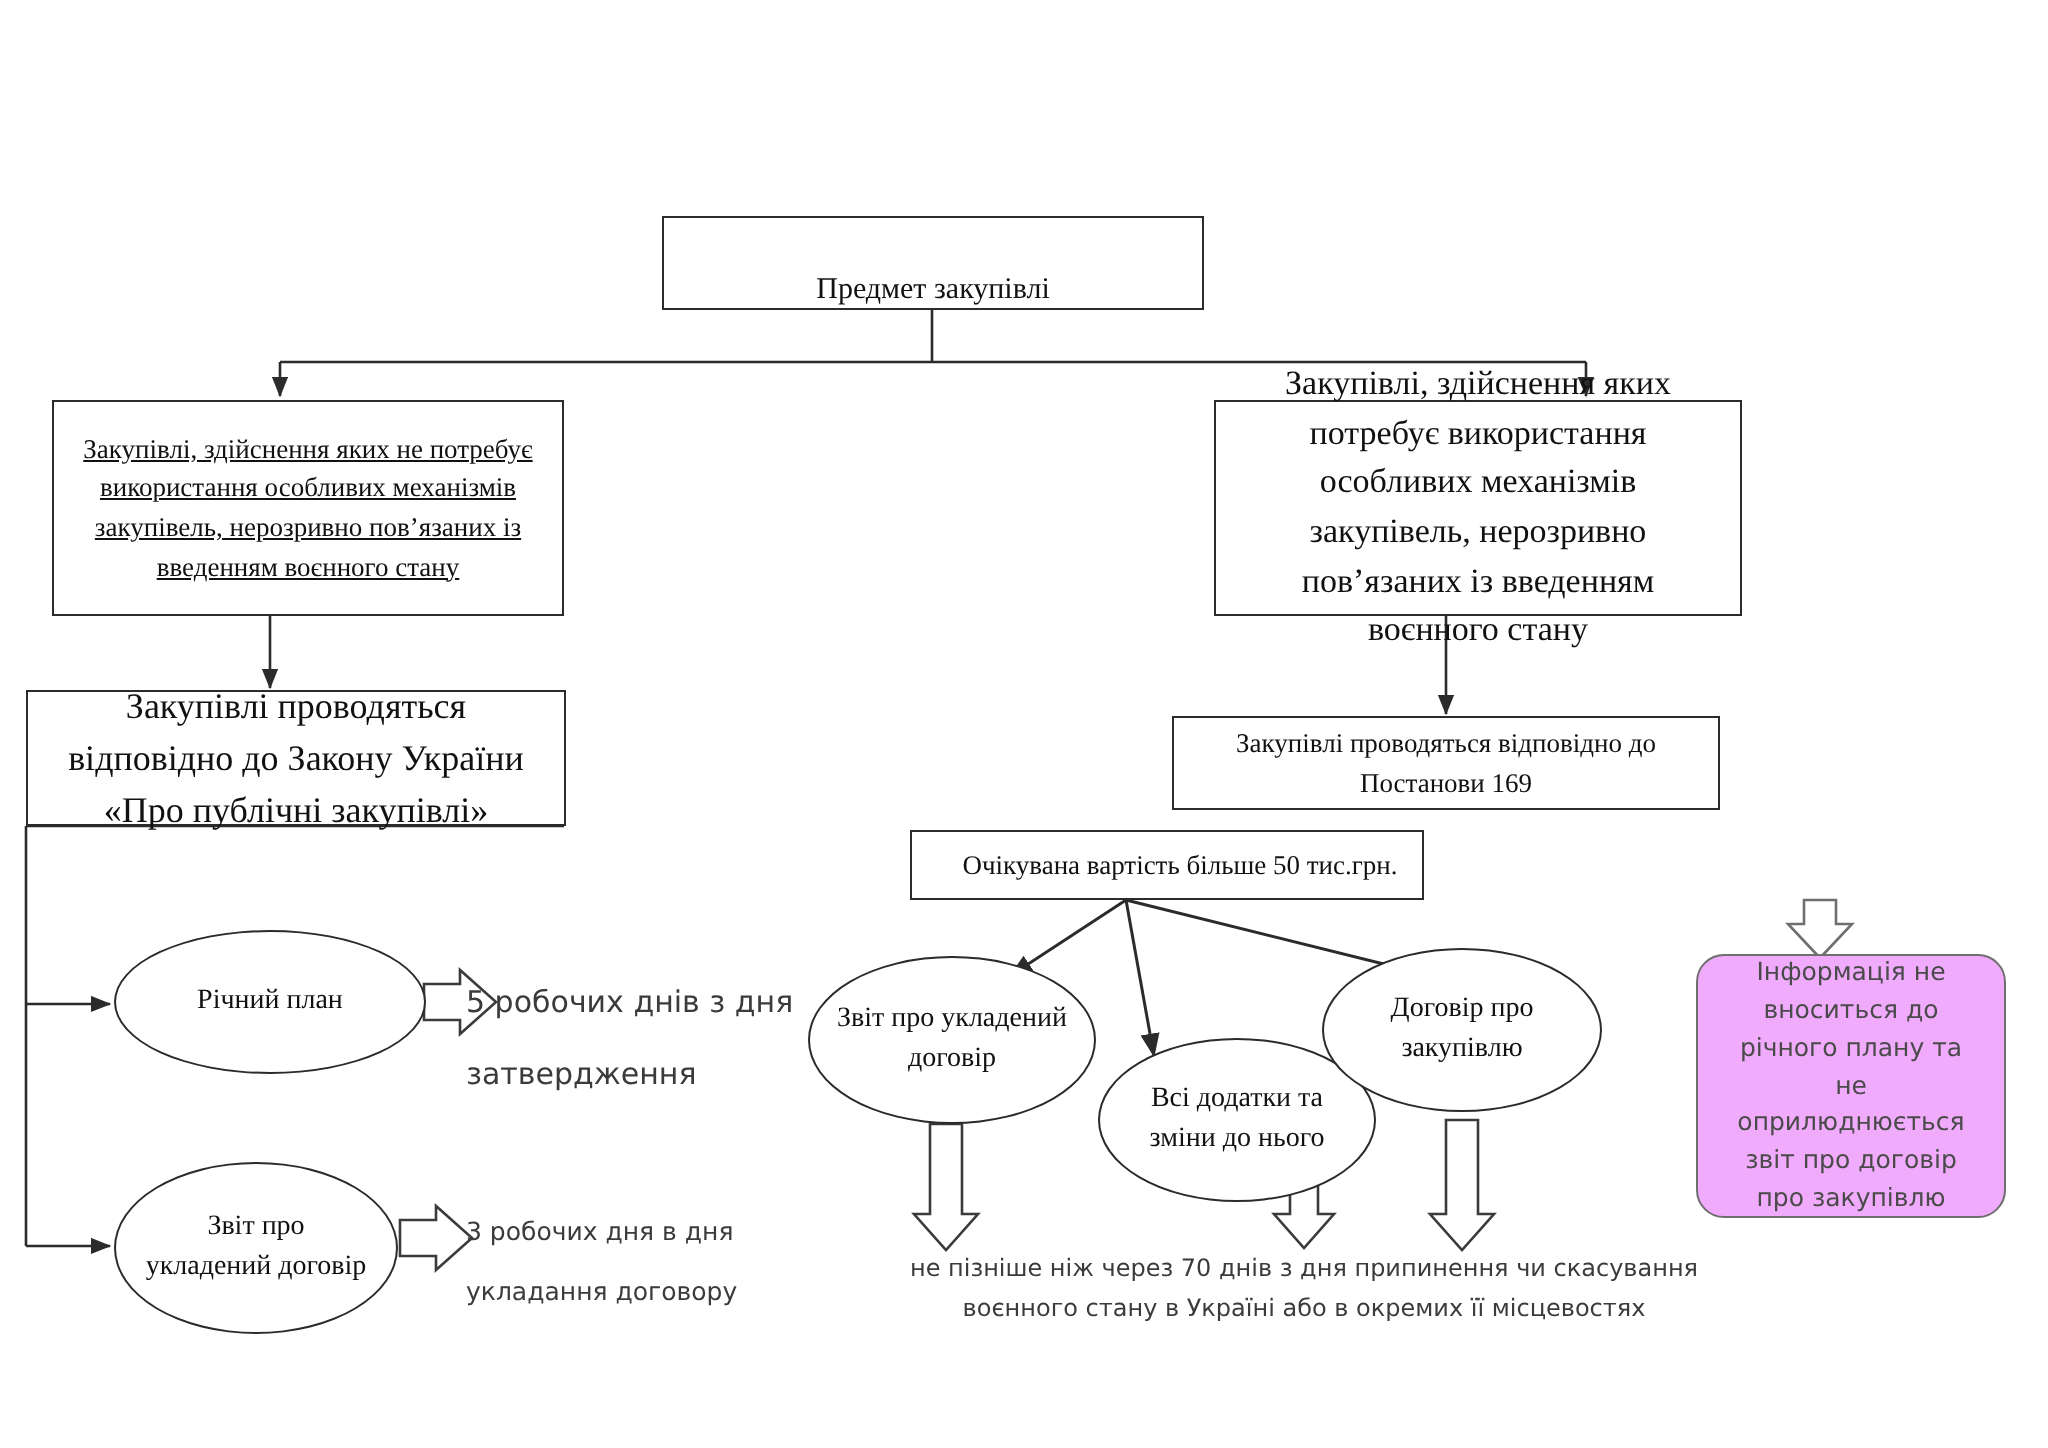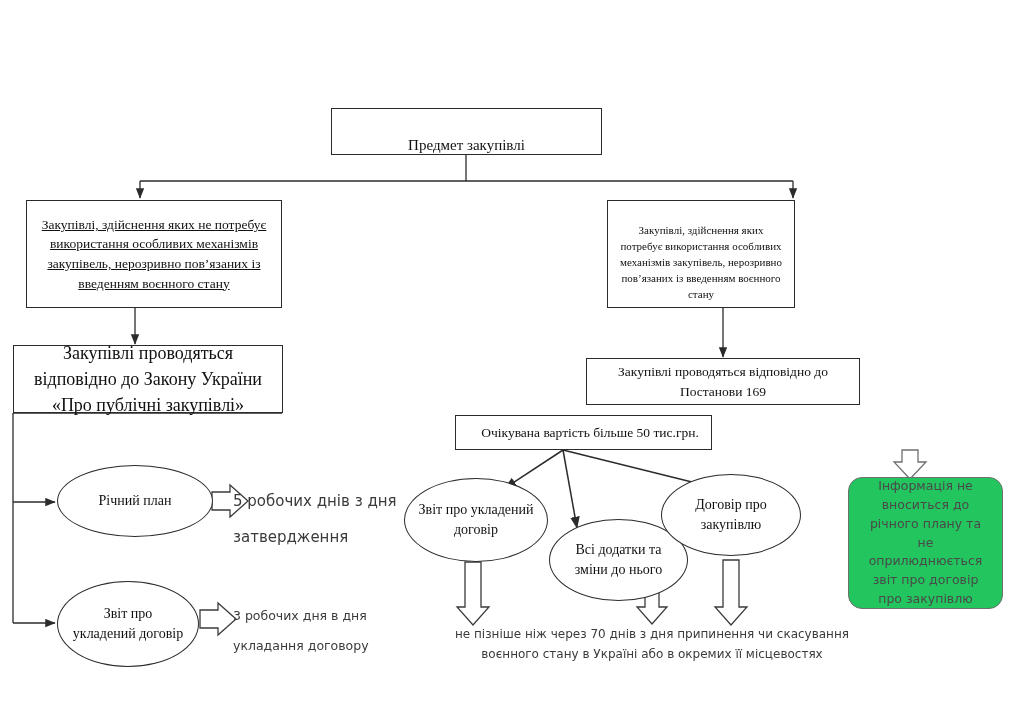--- a/index.html
+++ b/index.html
@@ -24,21 +24,21 @@
     text-align: center;
     color: #111111;
   }
   .rect {
     border: 1px solid #2b2b2b;
     background: #ffffff;
   }
   .rounded {
     border: 1.4px solid #6f6f6f;
     border-radius: 14px;
-    background: #22c55e;
+    background: #f0abfc;
     font-family: "DejaVu Sans", "Liberation Sans", sans-serif;
     color: #4a4a4a;
   }
   .ellipse {
     border: 1.2px solid #2b2b2b;
     border-radius: 50%;
     background: #ffffff;
   }
   .plain {
     position: absolute;
@@ -104,21 +104,21 @@
   </svg>
 
   <div class="node rect" style="left:331px; top:108px; width:271px; height:47px; font-size:15px;align-items:flex-end;">
     <span>Предмет закупівлі</span>
   </div>
 
   <div class="node rect" style="left:26px; top:200px; width:256px; height:108px; font-size:13.5px; line-height:1.45; padding:4px 10px;text-decoration:underline;">
     <span>Закупівлі, здійснення яких не потребує використання особливих механізмів закупівель, нерозривно пов’язаних із введенням воєнного стану</span>
   </div>
 
-  <div class="node rect" style="left:607px; top:200px; width:188px; height:108px; font-size:11px; line-height:1.45; padding:4px 10px;align-items:flex-end;">
+  <div class="node rect" style="left:607px; top:200px; width:264px; height:108px; font-size:17px; line-height:1.45; padding:4px 10px;">
     <span>Закупівлі, здійснення яких потребує використання особливих механізмів закупівель, нерозривно пов’язаних із введенням воєнного стану</span>
   </div>
 
   <div class="node rect" style="left:13px; top:345px; width:270px; height:68px; font-size:18px; line-height:1.45; padding:2px 8px;">
     <span>Закупівлі проводяться відповідно до Закону України «Про публічні закупівлі»</span>
   </div>
 
   <div class="node rect" style="left:586px; top:358px; width:274px; height:47px; font-size:13.5px; line-height:1.45; padding:5px 8px;">
     <span>Закупівлі проводяться відповідно до Постанови 169</span>
   </div>

